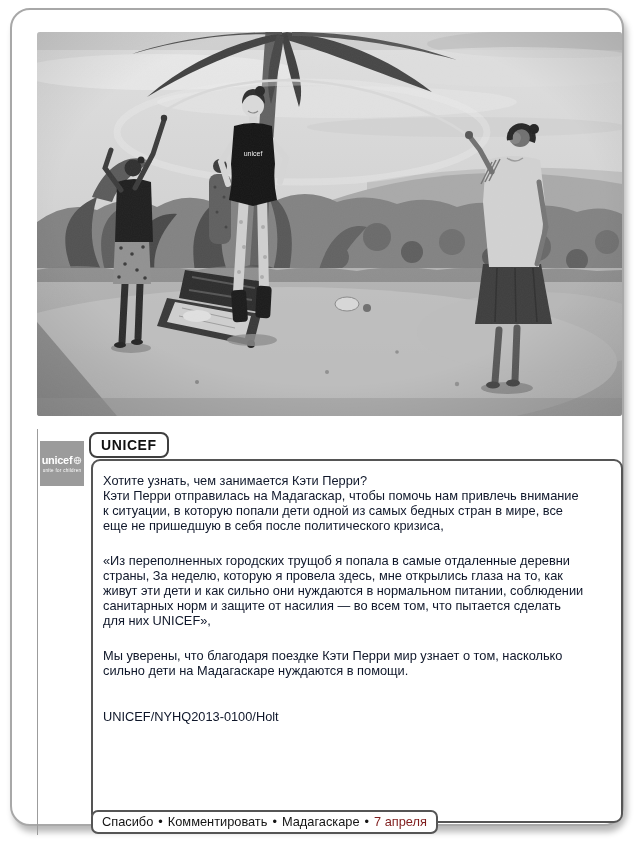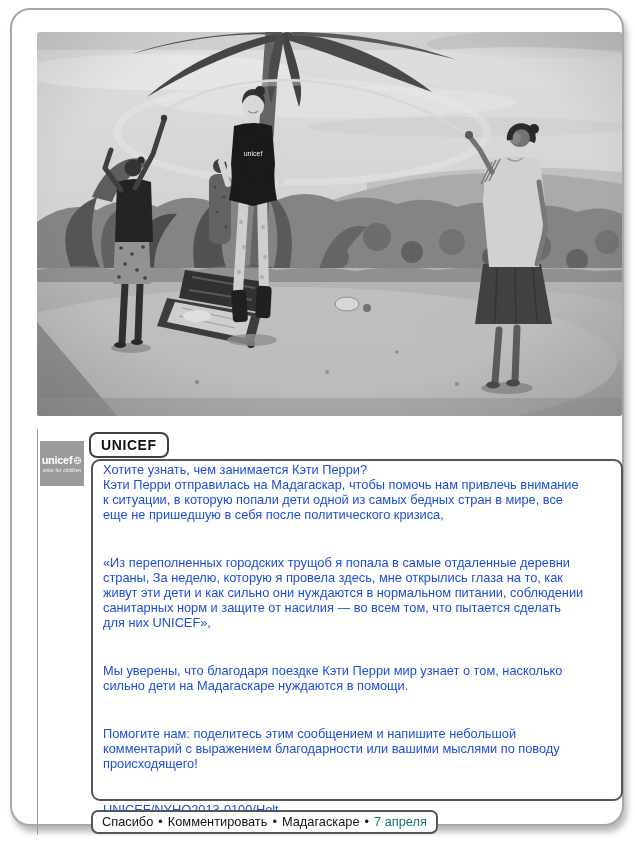--- a/index.html
+++ b/index.html
@@ -15,31 +15,31 @@
   .avatar{position:absolute;left:2px;top:12px;width:44px;height:45px;
           background:#9b9b9b;color:#fff;display:flex;flex-direction:column;
           align-items:center;justify-content:center;gap:2px;cursor:pointer}
   .av-brand{display:flex;align-items:center;gap:1px;font-weight:bold;
             font-size:11px;line-height:11px;letter-spacing:-.3px}
   .av-tag{font-size:4.5px;line-height:5px;letter-spacing:.3px;white-space:nowrap}
   .author{position:absolute;left:51px;top:3px;padding:3px 10px;background:#fff;
           border:2px solid #3f3f3f;border-radius:8px;font-size:14px;font-weight:bold;
           letter-spacing:.6px;color:#111;cursor:pointer}
   .body{position:absolute;left:53px;top:30px;width:508px;height:336px;
-        border:2px solid #555;border-radius:9px;padding:1px 10px;background:#fff;
-        font-size:12.8px;line-height:15px;color:#1d4ed8}
+        border:2px solid #555;border-radius:9px;padding:12px 10px;background:#fff;
+        font-size:12.8px;line-height:15px;color:#0f172a}
   .para{margin:0;white-space:pre-line}
-  .para + .para{margin-top:33px}
+  .para + .para{margin-top:20px}
   .para.credit{margin-top:31px}
   .footer{position:absolute;left:53px;top:381px;padding:2px 9px;background:#fff;
           border:2px solid #555;border-radius:7px;font-size:12.8px;line-height:16px;
           color:#141414;white-space:nowrap}
   .link{cursor:pointer}
   .sep{margin:0 5px}
-  .date{color:#0f766e}
+  .date{color:#7f1d1d}
 </style>
 </head>
 <body>
 
 <div class="page">
   <div class="card">
 
     <svg class="photo" viewBox="0 0 585 384" xmlns="http://www.w3.org/2000/svg">
       <defs>
         <linearGradient id="sky" x1="0" y1="0" x2="0" y2="1">
@@ -239,23 +239,20 @@
 Кэти Перри отправилась на Мадагаскар, чтобы помочь нам привлечь внимание
 к ситуации, в которую попали дети одной из самых бедных стран в мире, все
 еще не пришедшую в себя после политического кризиса,</p>
         <p class="para">«Из переполненных городских трущоб я попала в самые отдаленные деревни
 страны, За неделю, которую я провела здесь, мне открылись глаза на то, как
 живут эти дети и как сильно они нуждаются в нормальном питании, соблюдении
 санитарных норм и защите от насилия — во всем том, что пытается сделать
 для них UNICEF»,</p>
         <p class="para">Мы уверены, что благодаря поездке Кэти Перри мир узнает о том, насколько
 сильно дети на Мадагаскаре нуждаются в помощи.</p>
-        <p class="para">Помогите нам: поделитесь этим сообщением и напишите небольшой
-комментарий с выражением благодарности или вашими мыслями по поводу
-происходящего!</p>
         <p class="para credit">UNICEF/NYHQ2013-0100/Holt</p>
       </div>
 
       <div class="footer">
         <span class="link">Спасибо</span><span class="sep">•</span><span class="link">Комментировать</span><span class="sep">•</span><span class="link">Мадагаскаре</span><span class="sep">•</span><span class="date">7 апреля</span>
       </div>
 
     </div>
   </div>
 </div>

